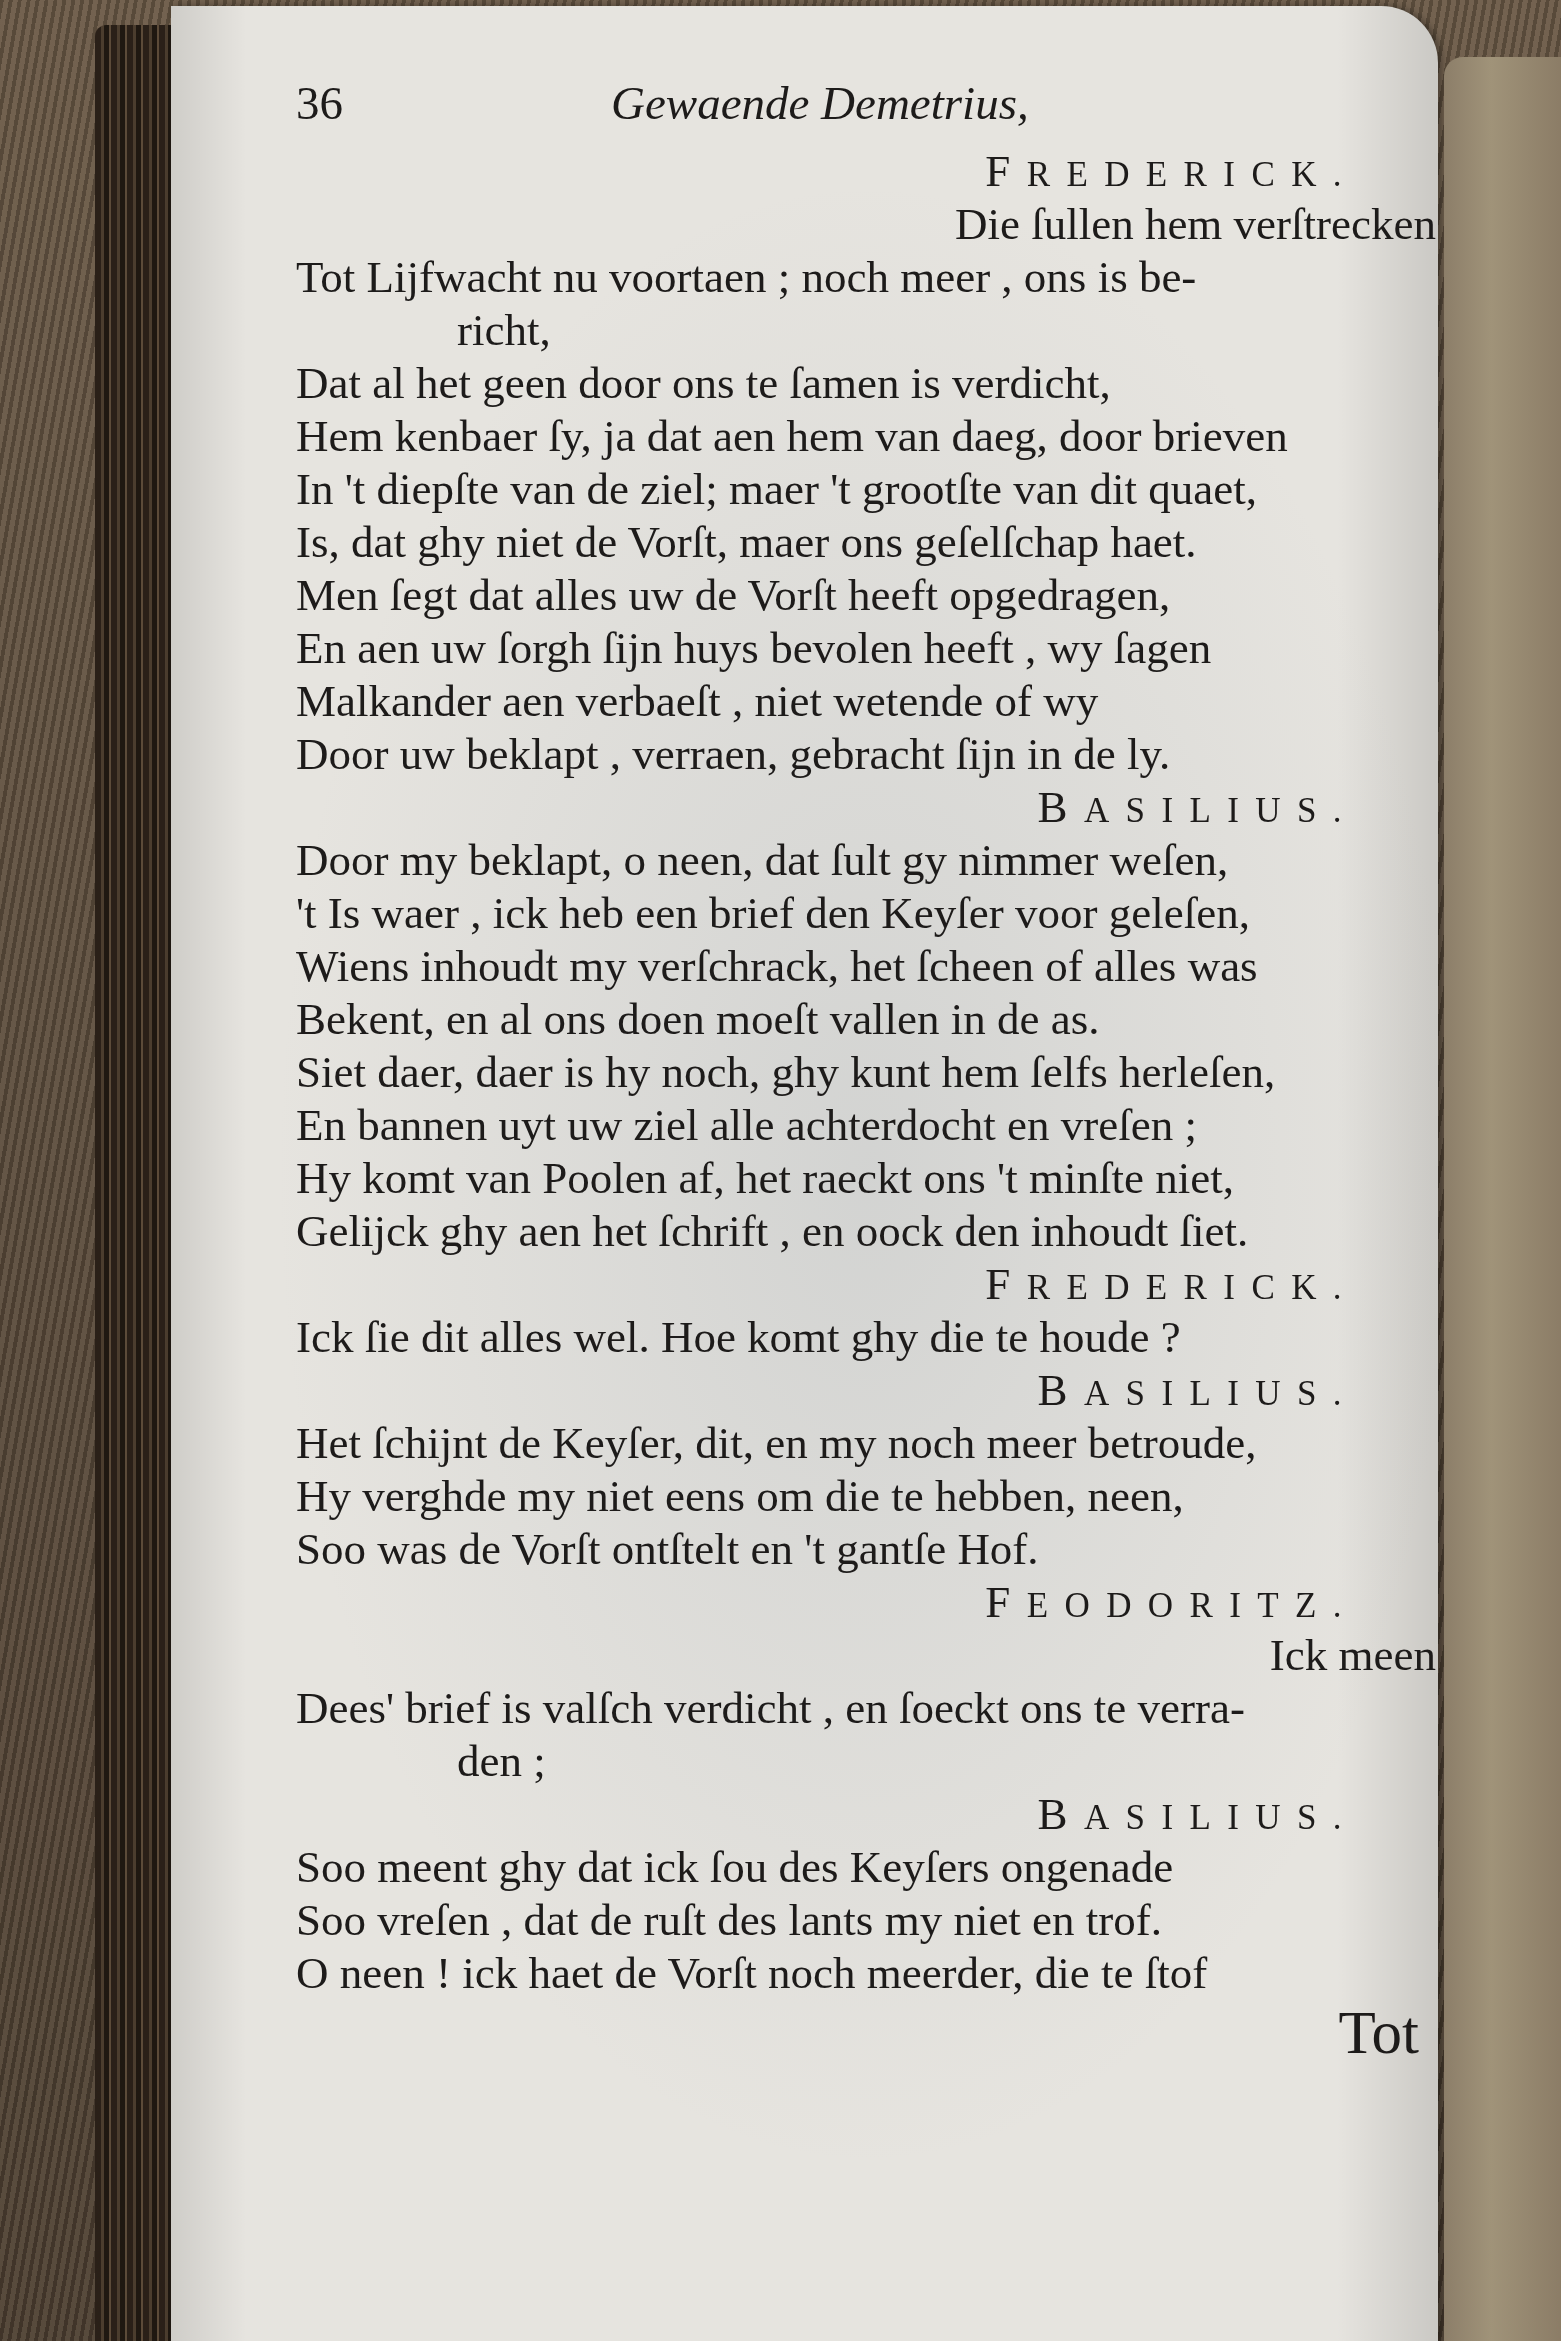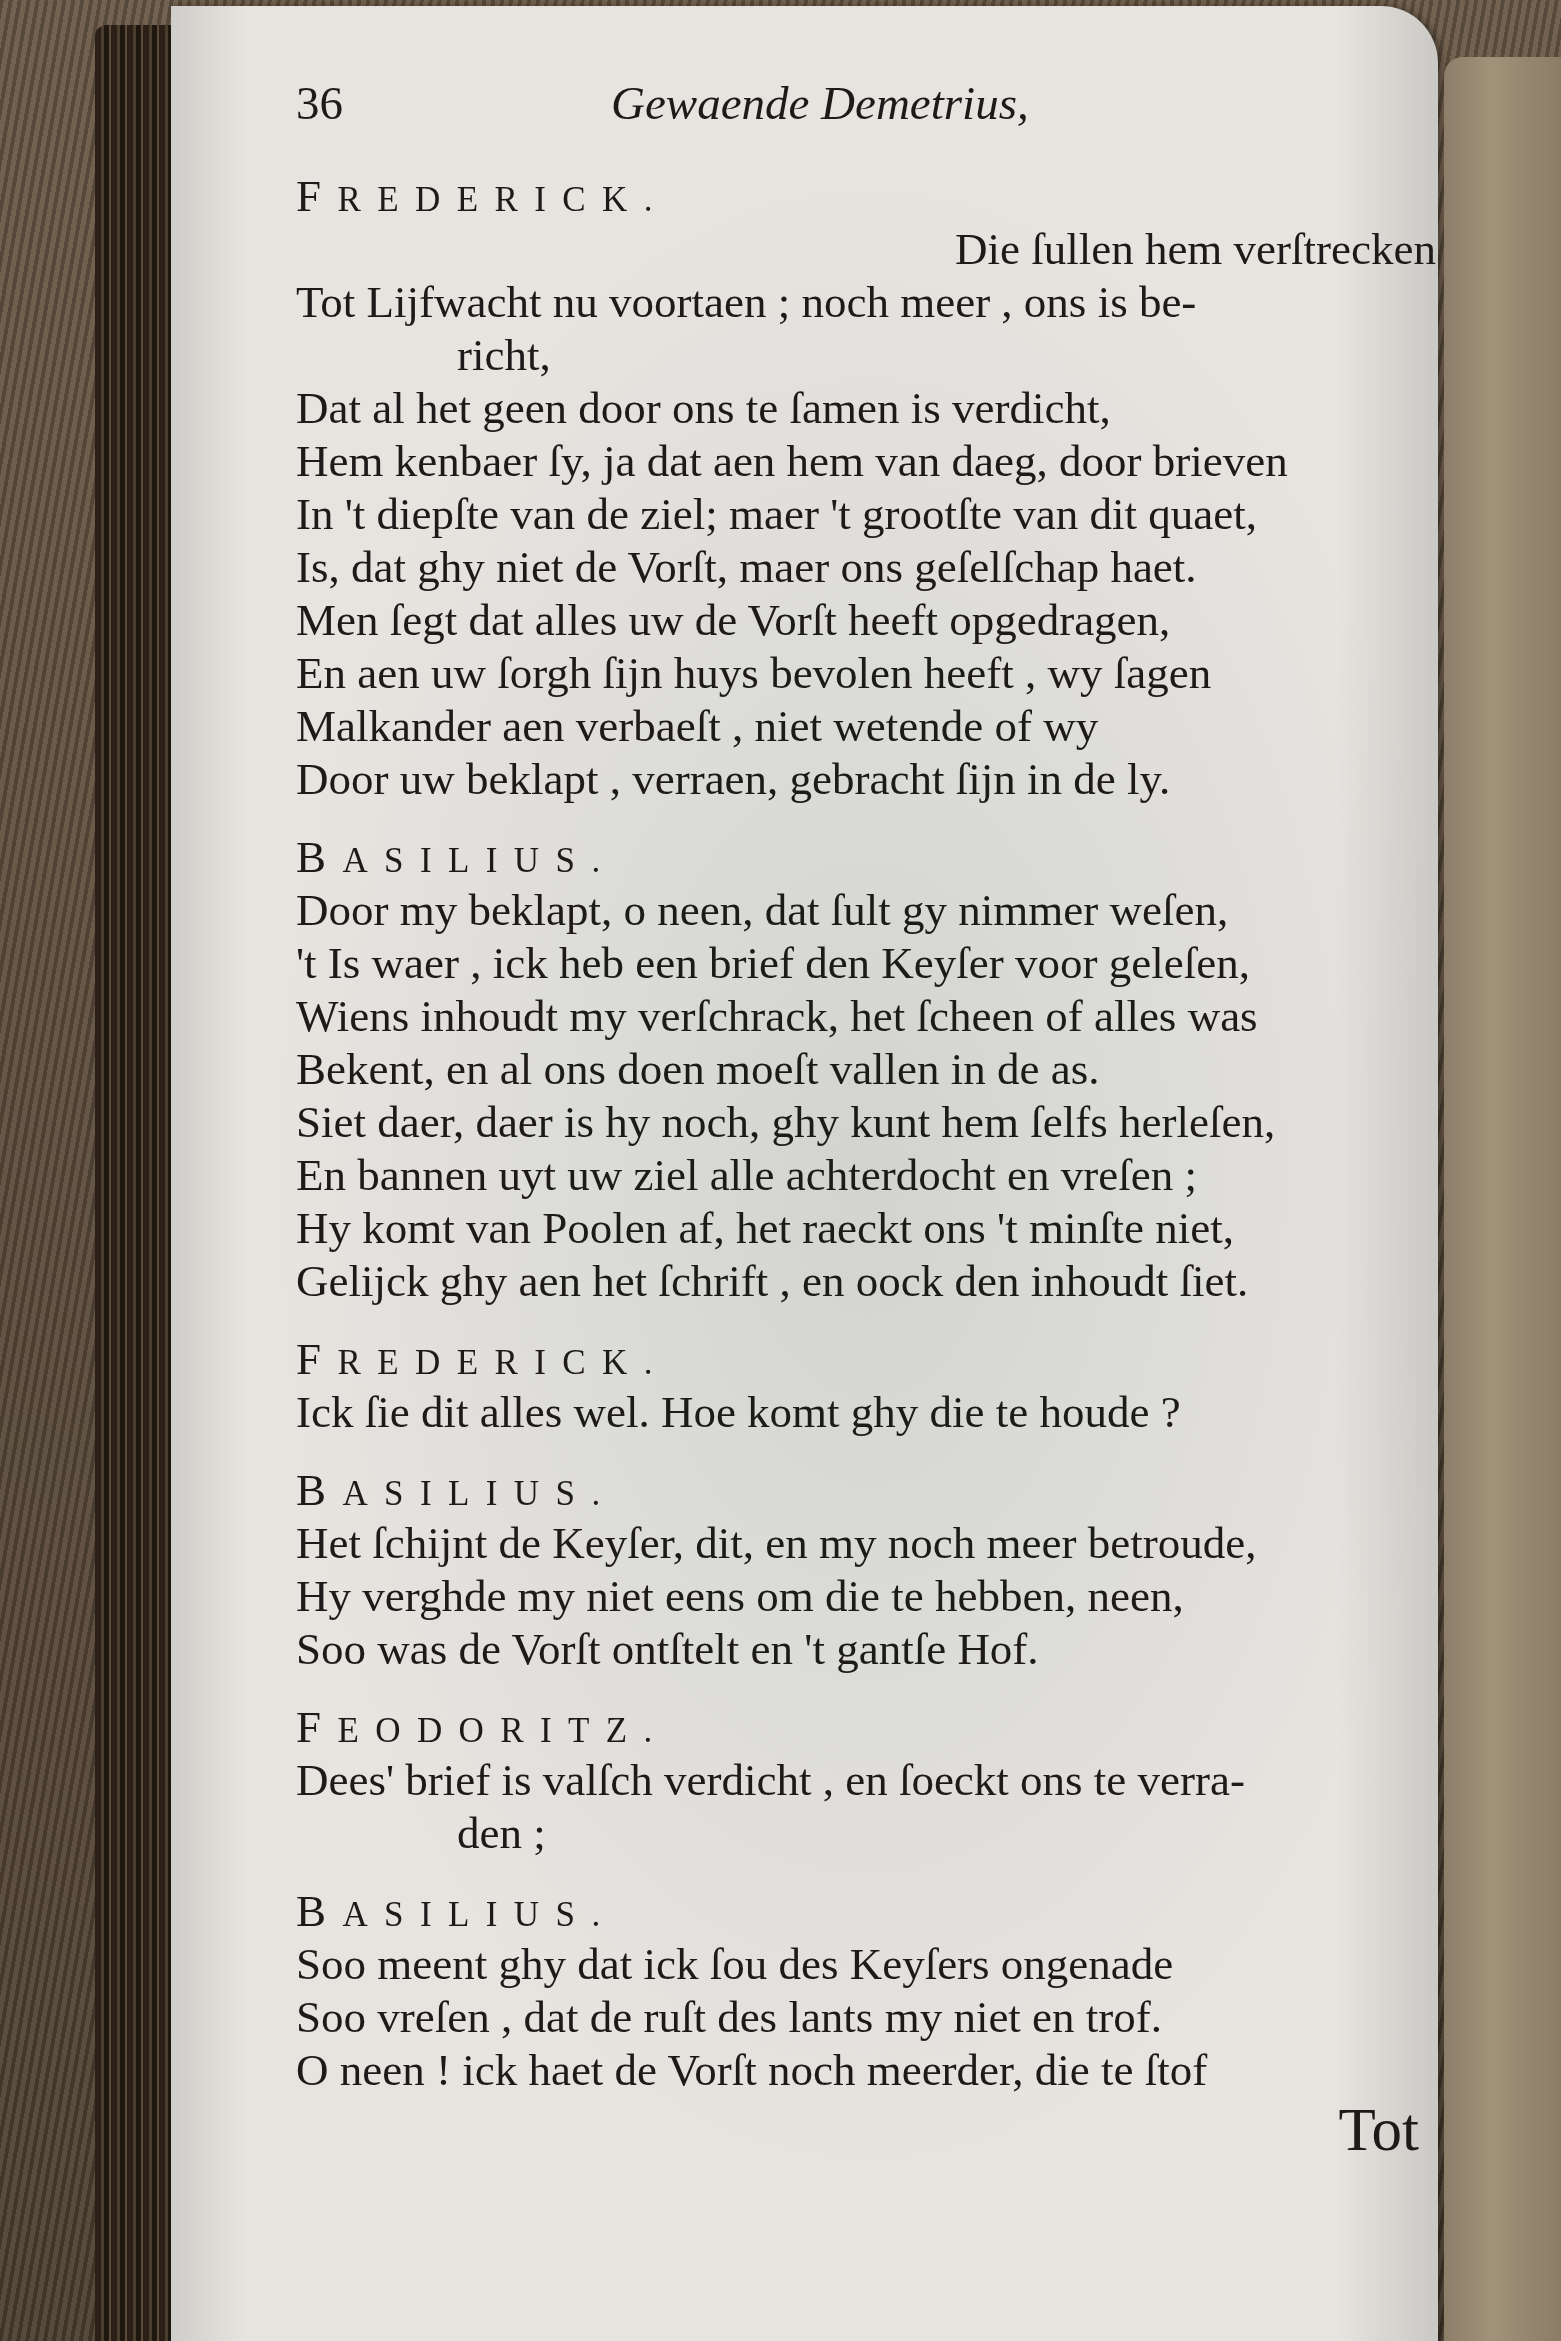--- a/index.html
+++ b/index.html
@@ -37,22 +37,22 @@
       font-family: "Liberation Serif", "DejaVu Serif", serif;
       color: #1d1b1a;
     }
     .running-head {
       display: flex; align-items: baseline; height: 69px;
       font-size: 47px;
     }
     .page-number { width: 315px; font-size: 47px; }
     .head-title { font-style: italic; font-size: 47px; }
     .speaker {
-      text-align: left; font-size: 35px; letter-spacing: 16.4px;
-      line-height: 53px; height: 53px; padding-right: 109px; margin-top: 25px;
+      text-align: right; font-size: 35px; letter-spacing: 16.4px;
+      line-height: 53px; height: 53px; padding-right: 86px;
     }
     .speaker .cap { font-size: 45px; }
     .line {
       font-size: 45px; line-height: 53px; height: 53px; white-space: nowrap;
     }
     .line.cont { padding-left: 161px; }
     .line.indent-right { text-align: right; padding-right: 8px; }
     .catchword {
       text-align: right; font-size: 61px; line-height: 53px; padding-right: 25px;
       margin-top: 6.3px;
@@ -94,20 +94,21 @@
       <div class="line">En bannen uyt uw ziel alle achterdocht en vreſen ;</div>
       <div class="line">Hy komt van Poolen af, het raeckt ons 't minſte niet,</div>
       <div class="line">Gelijck ghy aen het ſchrift , en oock den inhoudt ſiet.</div>
       <div class="speaker"><span class="cap">F</span><span>REDERICK.</span></div>
       <div class="line">Ick ſie dit alles wel. Hoe komt ghy die te houde ?</div>
       <div class="speaker"><span class="cap">B</span><span>ASILIUS.</span></div>
       <div class="line">Het ſchijnt de Keyſer, dit, en my noch meer betroude,</div>
       <div class="line">Hy verghde my niet eens om die te hebben, neen,</div>
       <div class="line">Soo was de Vorſt ontſtelt en 't gantſe Hof.</div>
       <div class="speaker"><span class="cap">F</span><span>EODORITZ.</span></div>
+      <div class="line indent-right">Ick meen</div>
       <div class="line">Dees' brief is valſch verdicht , en ſoeckt ons te verra-</div>
       <div class="line cont">den ;</div>
       <div class="speaker"><span class="cap">B</span><span>ASILIUS.</span></div>
       <div class="line">Soo meent ghy dat ick ſou des Keyſers ongenade</div>
       <div class="line">Soo vreſen , dat de ruſt des lants my niet en trof.</div>
       <div class="line">O neen ! ick haet de Vorſt noch meerder, die te ſtof</div>
     </div>
   <div class="catchword">Tot</div>
 </div>
 

